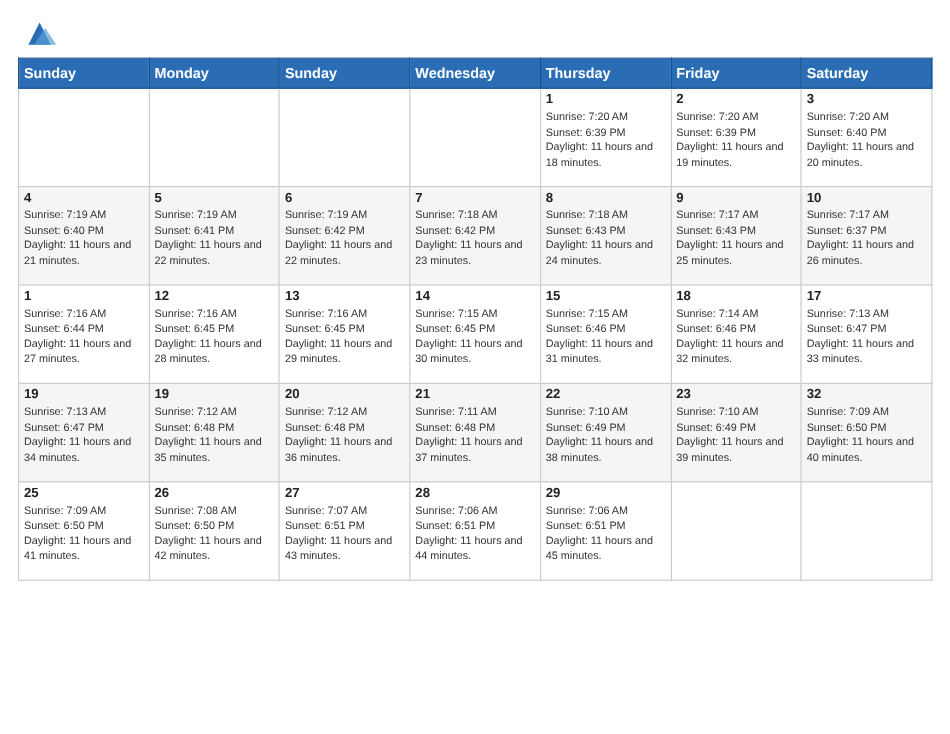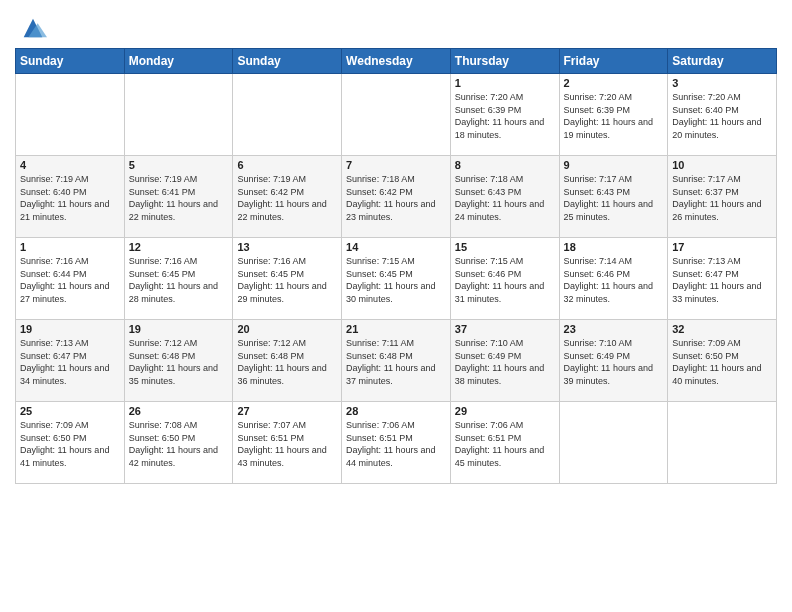--- a/index.html
+++ b/index.html
@@ -276,21 +276,21 @@
 and 36 minutes.</div>
           </td>
           <td>
             <span class="day-num">21</span>
             <div class="day-info">Sunrise: 7:11 AM
 Sunset: 6:48 PM
 Daylight: 11 hours
 and 37 minutes.</div>
           </td>
           <td>
-            <span class="day-num">37</span>
+            <span class="day-num">22</span>
             <div class="day-info">Sunrise: 7:10 AM
 Sunset: 6:49 PM
 Daylight: 11 hours
 and 38 minutes.</div>
           </td>
           <td>
             <span class="day-num">23</span>
             <div class="day-info">Sunrise: 7:10 AM
 Sunset: 6:49 PM
 Daylight: 11 hours

